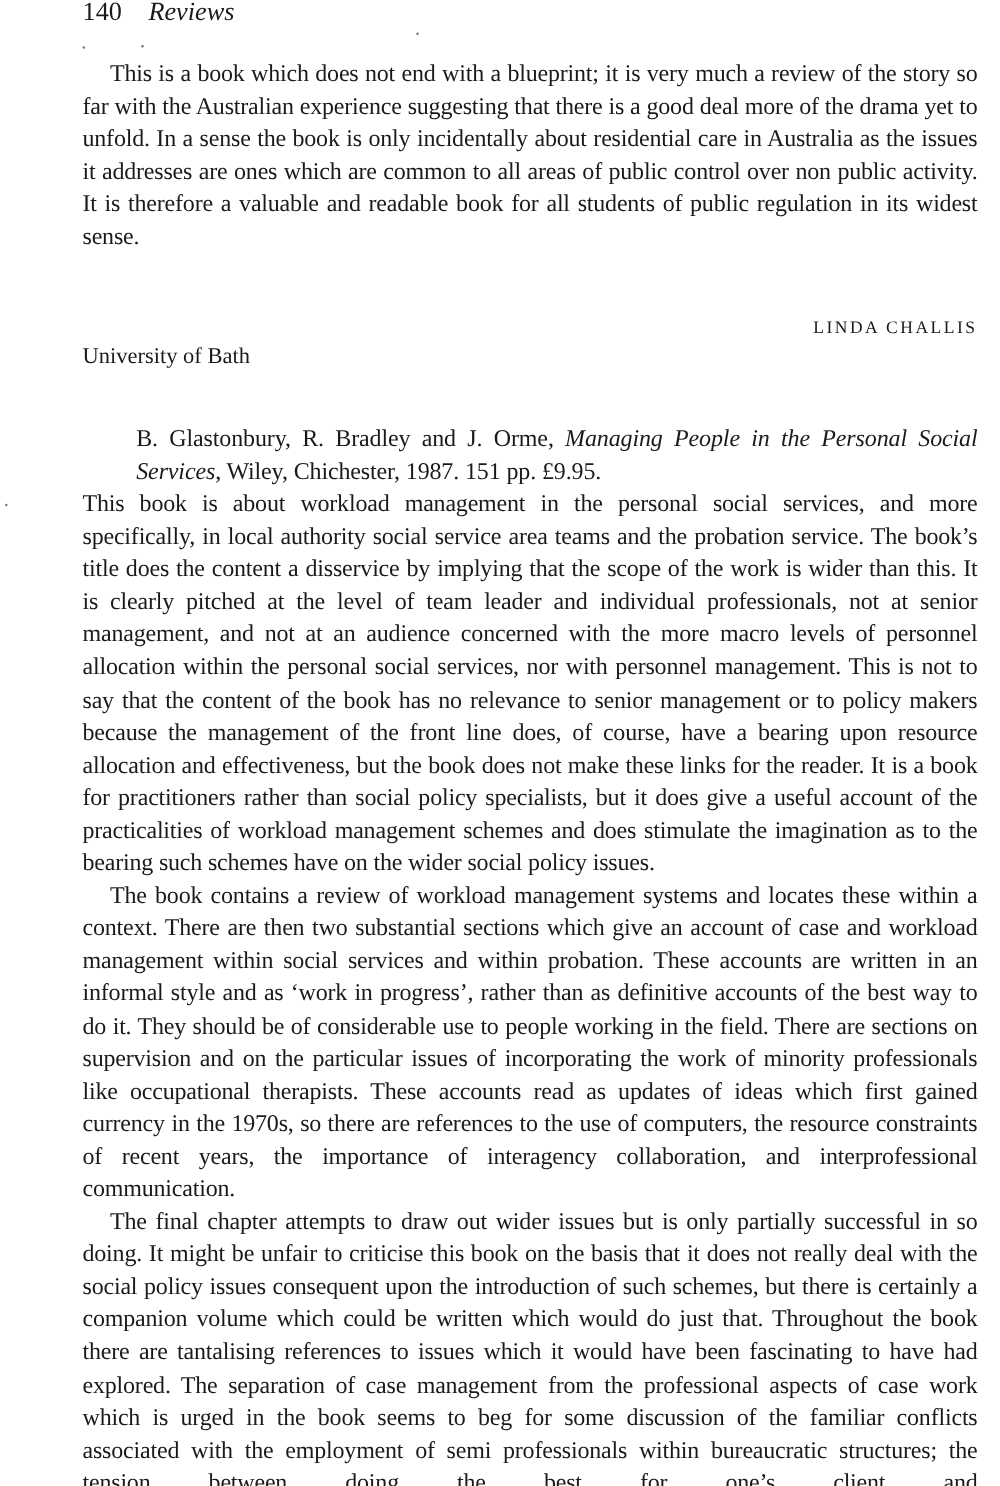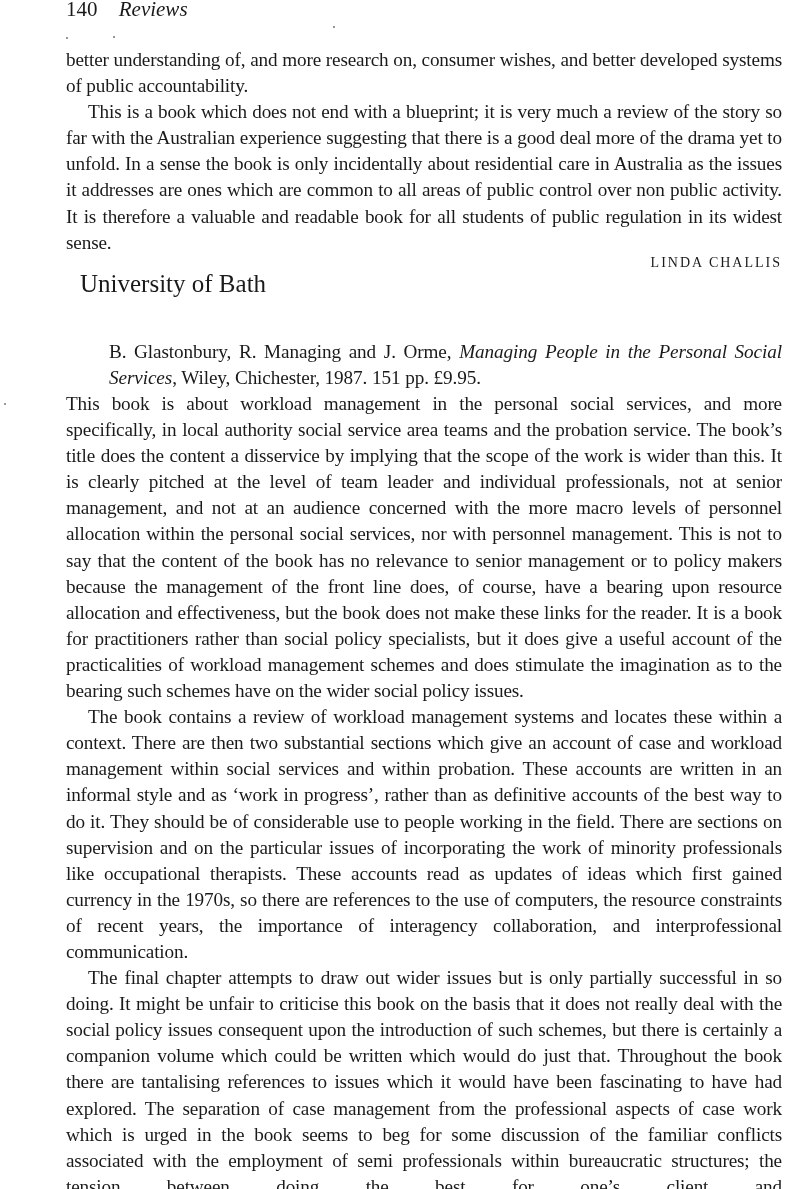--- a/index.html
+++ b/index.html
@@ -19,22 +19,22 @@
       font-size: 19.2px; line-height: 26.1px;
       text-align: justify; letter-spacing: -0.15px;
     }
     .col p { margin: 0; }
     .col p.indent { text-indent: 22px; }
     .sig {
       position: absolute; right: 18px; top: 253px;
       font-size: 14px; letter-spacing: 2px; line-height: 20px;
     }
     .affil {
-      position: absolute; left: 80px; top: 271px;
-      font-size: 25px; line-height: 26px;
+      position: absolute; left: 66px; top: 271px;
+      font-size: 18px; line-height: 26px;
     }
     .citation {
       position: absolute; left: 109px; width: 673px; top: 339px;
       font-size: 19.2px; line-height: 26px; text-align: justify;
       letter-spacing: -0.1px;
     }
     .citation i { font-style: italic; }
     .speck { position: absolute; width: 2px; height: 2px; background: #777; border-radius: 1px; }
   </style>
 </head>
@@ -44,28 +44,27 @@
   <span class="pg">140</span>
   <span class="sec">Reviews</span>
 </div>
 
 <div class="speck" style="left:66px;top:37px;"></div>
 <div class="speck" style="left:113px;top:36px;"></div>
 <div class="speck" style="left:333px;top:26px;"></div>
 <div class="speck" style="left:4px;top:403px;"></div>
 
 <div class="col" style="top:47px;">
-  <p style="text-align-last:left;">better understanding of, and more research on, consumer wishes, and better developed systems of public accountability.</p>
   <p class="indent">This is a book which does not end with a blueprint; it is very much a review of the story so far with the Australian experience suggesting that there is a good deal more of the drama yet to unfold. In a sense the book is only incidentally about residential care in Australia as the issues it addresses are ones which are common to all areas of public control over non public activity. It is therefore a valuable and readable book for all students of public regulation in its widest sense.</p>
 </div>
 
 <div class="sig">LINDA CHALLIS</div>
 <div class="affil">University of Bath</div>
 
 <div class="citation">
-  <span>B. Glastonbury, R. Managing and J. Orme, </span><i>Managing People in the Personal Social Services</i><span>, Wiley, Chichester, 1987. 151 pp. £9.95.</span>
+  <span>B. Glastonbury, R. Bradley and J. Orme, </span><i>Managing People in the Personal Social Services</i><span>, Wiley, Chichester, 1987. 151 pp. £9.95.</span>
 </div>
 
 <div class="col" style="top:391px;">
   <p>This book is about workload management in the personal social services, and more specifically, in local authority social service area teams and the probation service. The book’s title does the content a disservice by implying that the scope of the work is wider than this. It is clearly pitched at the level of team leader and individual professionals, not at senior management, and not at an audience concerned with the more macro levels of personnel allocation within the personal social services, nor with personnel management. This is not to say that the content of the book has no relevance to senior management or to policy makers because the management of the front line does, of course, have a bearing upon resource allocation and effectiveness, but the book does not make these links for the reader. It is a book for practitioners rather than social policy specialists, but it does give a useful account of the practicalities of workload management schemes and does stimulate the imagination as to the bearing such schemes have on the wider social policy issues.</p>
   <p class="indent">The book contains a review of workload management systems and locates these within a context. There are then two substantial sections which give an account of case and workload management within social services and within probation. These accounts are written in an informal style and as ‘work in progress’, rather than as definitive accounts of the best way to do it. They should be of considerable use to people working in the field. There are sections on supervision and on the particular issues of incorporating the work of minority professionals like occupational therapists. These accounts read as updates of ideas which first gained currency in the 1970s, so there are references to the use of computers, the resource constraints of recent years, the importance of interagency collaboration, and interprofessional communication.</p>
   <p class="indent" style="text-align-last:justify;">The final chapter attempts to draw out wider issues but is only partially successful in so doing. It might be unfair to criticise this book on the basis that it does not really deal with the social policy issues consequent upon the introduction of such schemes, but there is certainly a companion volume which could be written which would do just that. Throughout the book there are tantalising references to issues which it would have been fascinating to have had explored. The separation of case management from the professional aspects of case work which is urged in the book seems to beg for some discussion of the familiar conflicts associated with the employment of semi professionals within bureaucratic structures; the tension between doing the best for one’s client and</p>
 </div>
 
 </body></html>

